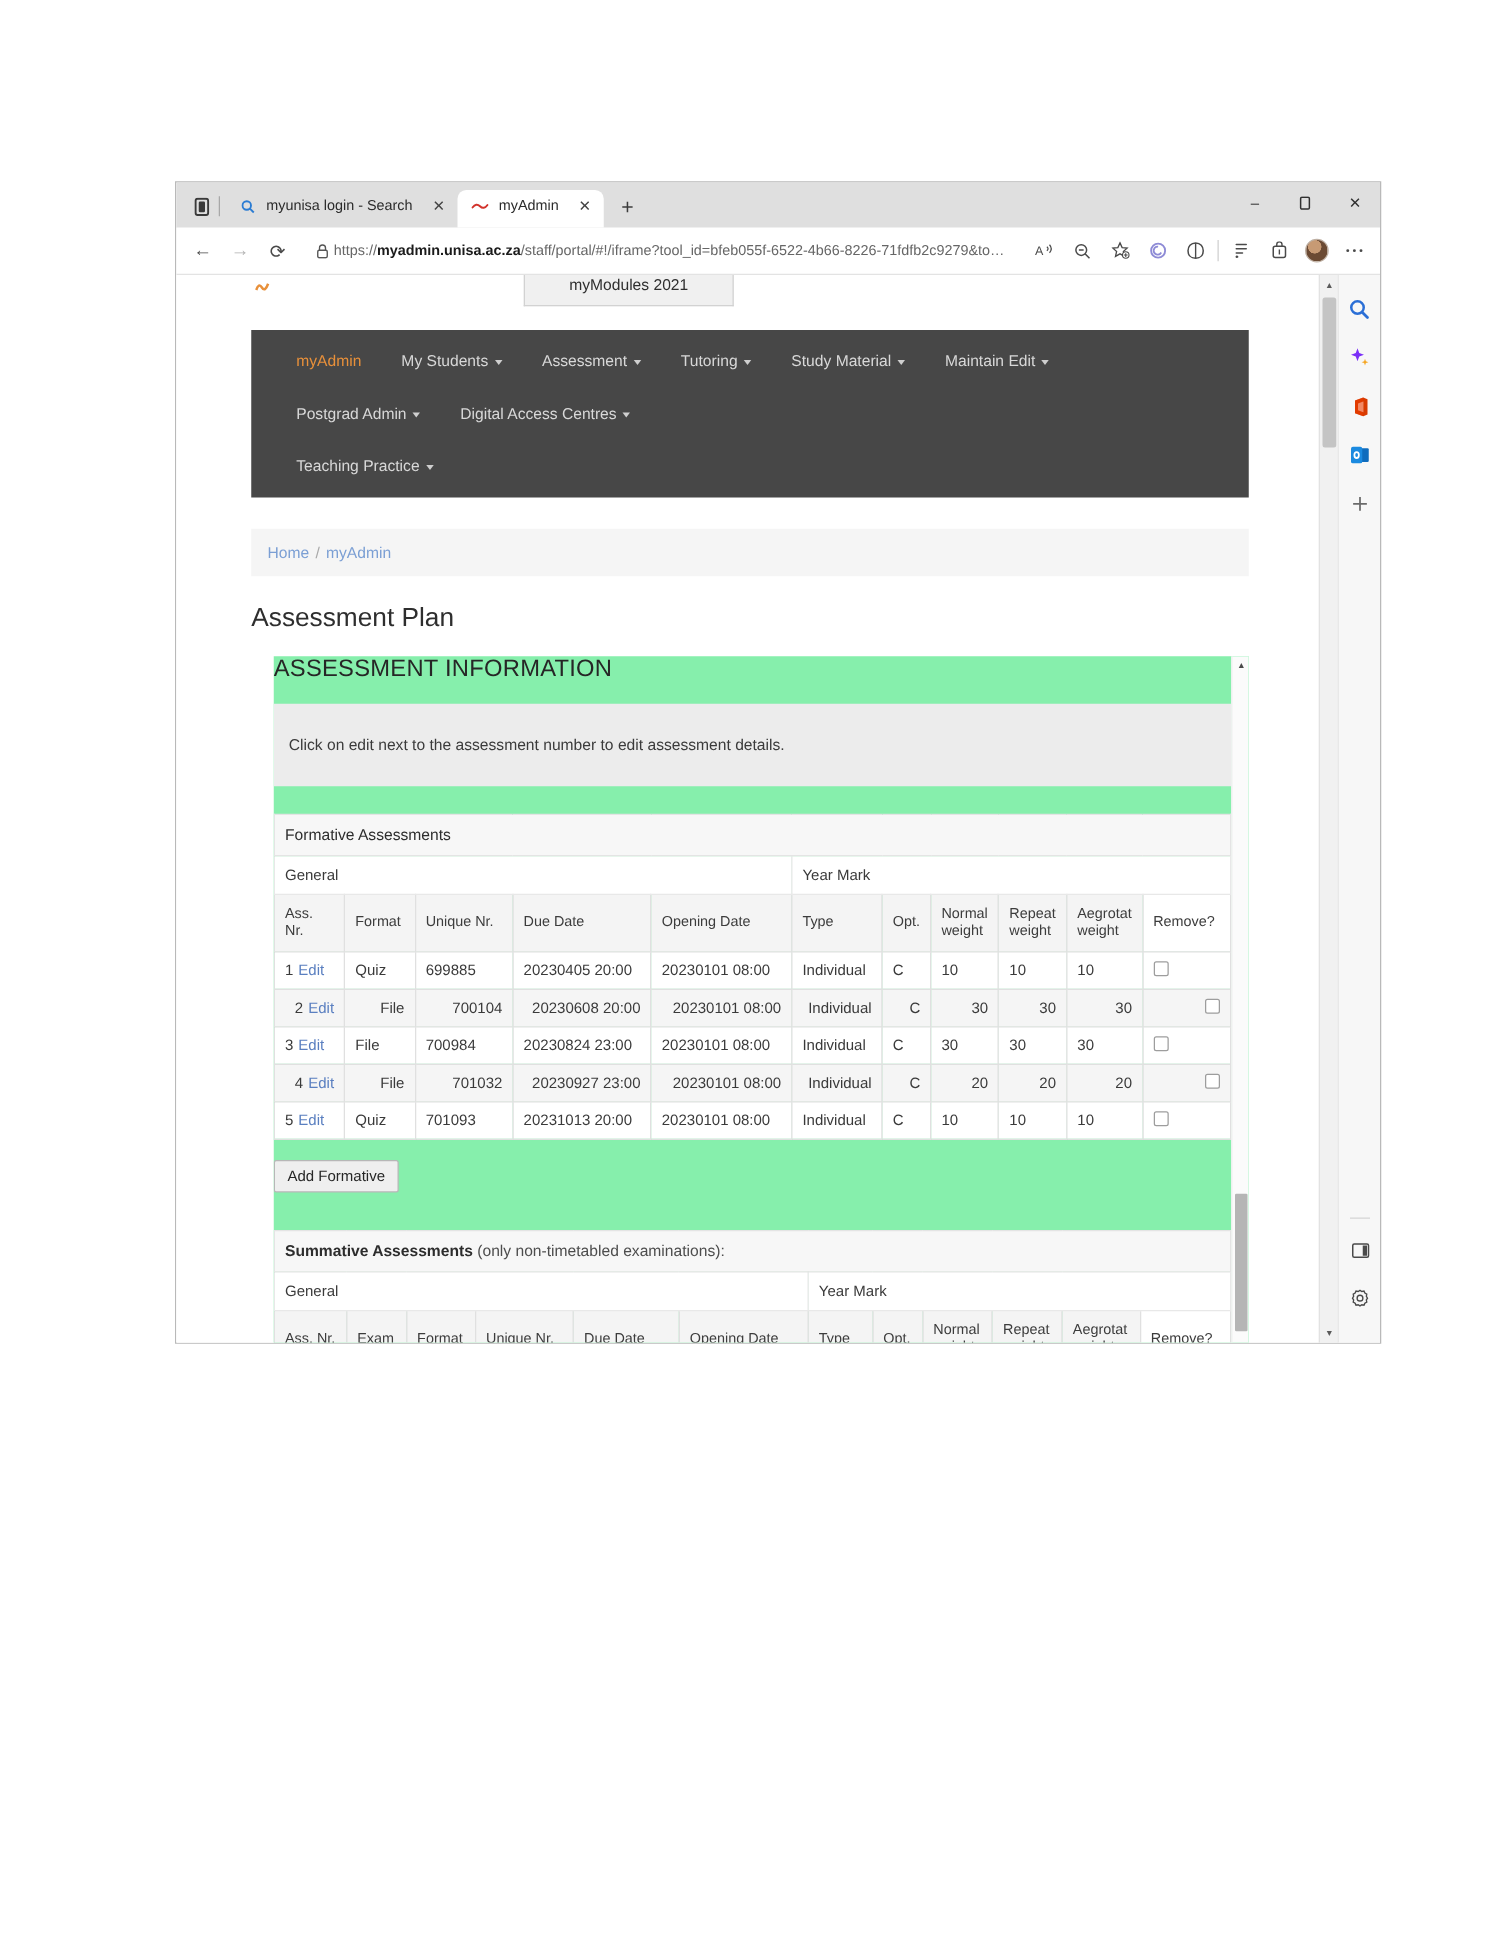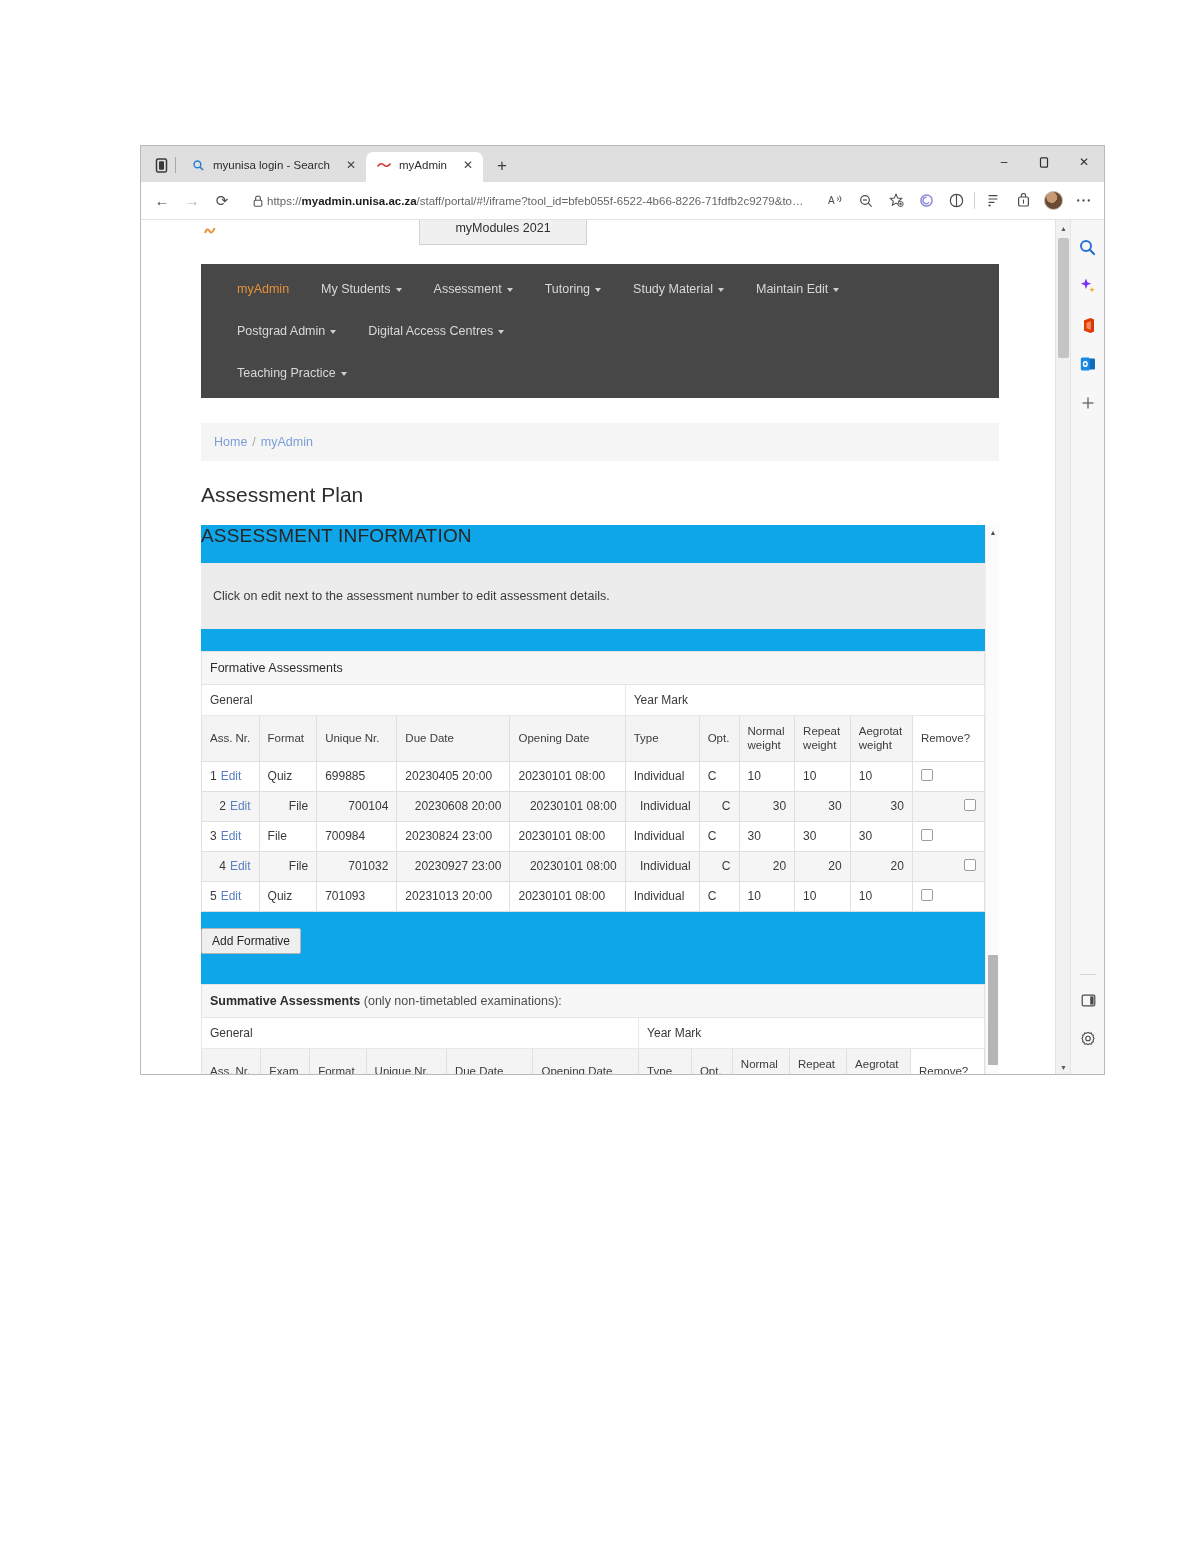--- a/index.html
+++ b/index.html
@@ -186,24 +186,24 @@
   .breadcrumb .sep { color: #a9a9a9; margin: 0 5px; }
 
   .pagetitle {
     margin: 22px 60px 0 60px;
     font-size: 21px; color: #2e2e2e; font-weight: 400;
   }
 
   
   .innerframe {
     position: relative;
-    margin: 18px 57px 0 60px;
+    margin: 18px 57px 0 78px;
     height: 560px;
     overflow: hidden;
-    background: #0ea5e9;
+    background: #86efac;
   }
   .innerframe-content { width: 100%; padding-right: 14px; }
   .iscroll-track {
     position: absolute; right: 0; top: 0;
     width: 14px; height: 100%;
     background: #fbfbfb;
     border-left: 1px solid #efefef;
   }
   .iscroll-arrow {
     width: 14px; height: 14px;

